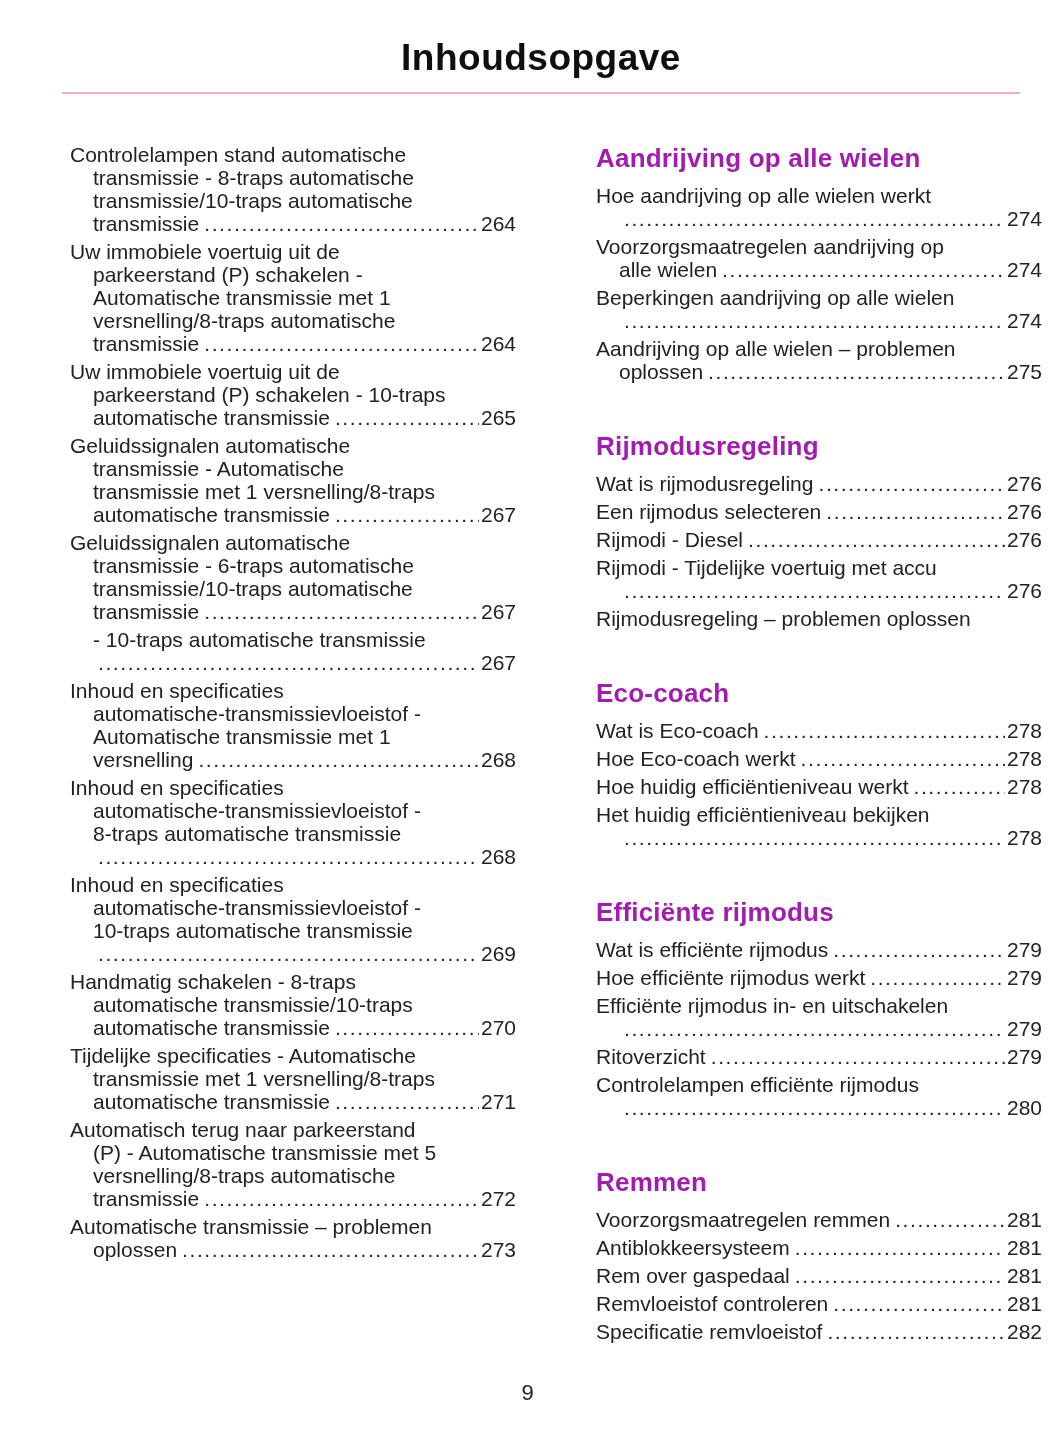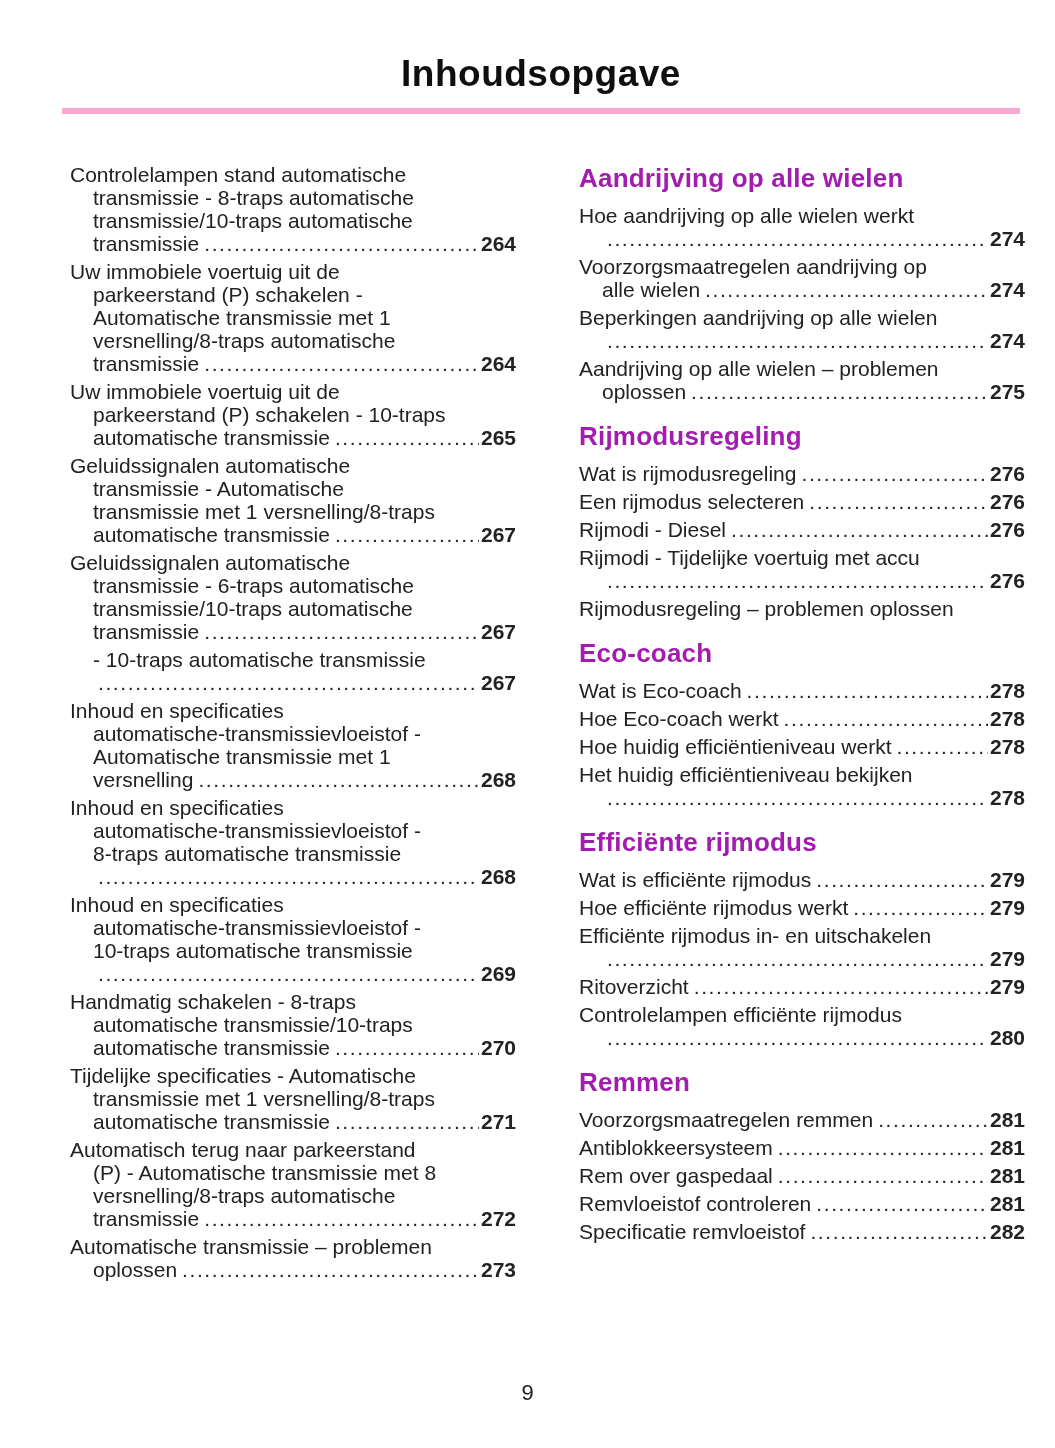--- a/index.html
+++ b/index.html
@@ -7,39 +7,39 @@
     width: 1055px;
     height: 1448px;
     background: #ffffff;
     color: #222222;
     font-family: "Liberation Sans", "DejaVu Sans", sans-serif;
     position: relative;
     overflow: hidden;
   }
   .header {
     margin: 0 35px 8px 62px;
-    padding-top: 52px;
-    border-bottom: 6px solid #f9a8d4;
+    padding-top: 36px;
+    border-bottom: 2px solid #f9a8d4;
     text-align: center;
   }
   .page-title {
     font-size: 37px;
     line-height: 44px;
     font-weight: bold;
     color: #0f0f0f;
     margin: 0 0 12px 0;
     letter-spacing: 0.5px;
   }
   .content {
     display: flex;
     margin: 49px 0 0 70px;
-    gap: 63px;
+    gap: 80px;
   }
   .toc-column { width: 446px; flex: 0 0 446px; }
-  .toc-section:not(:first-child) { margin-top: 18px; }
+  .toc-section:not(:first-child) { margin-top: 48px; }
   .section-heading {
     font-size: 26px;
     line-height: 30px;
     font-weight: bold;
     color: #a21caf;
     margin: 0 0 11px 0;
     letter-spacing: 0.2px;
   }
   .toc-entry {
     font-size: 21px;
@@ -55,21 +55,21 @@
     flex: 1 1 auto;
     overflow: hidden;
     white-space: nowrap;
     margin: 0 2px 0 5px;
     min-width: 12px;
   }
   .leader::after {
     content: "..........................................................................................................................";
     letter-spacing: 1.6px;
   }
-  .page-num { flex: 0 0 auto; font-weight: bold; }
+  .page-num { flex: 0 0 auto; }
   .footer {
     position: absolute;
     bottom: 42px;
     left: 0;
     width: 100%;
     text-align: center;
     font-size: 22px;
     color: #222222;
   }
 </style>
@@ -185,21 +185,21 @@
             <div class="entry-line">Tijdelijke specificaties - Automatische</div>
             <div class="entry-line cont">transmissie met 1 versnelling/8-traps</div>
             <div class="entry-lastline cont">
               <span class="entry-text">automatische transmissie</span>
               <span class="leader"></span>
               <span class="page-num">271</span>
             </div>
           </div>
           <div class="toc-entry">
             <div class="entry-line">Automatisch terug naar parkeerstand</div>
-            <div class="entry-line cont">(P) - Automatische transmissie met 8</div>
+            <div class="entry-line cont">(P) - Automatische transmissie met 5</div>
             <div class="entry-line cont">versnelling/8-traps automatische</div>
             <div class="entry-lastline cont">
               <span class="entry-text">transmissie</span>
               <span class="leader"></span>
               <span class="page-num">272</span>
             </div>
           </div>
           <div class="toc-entry">
             <div class="entry-line">Automatische transmissie – problemen</div>
             <div class="entry-lastline cont">

